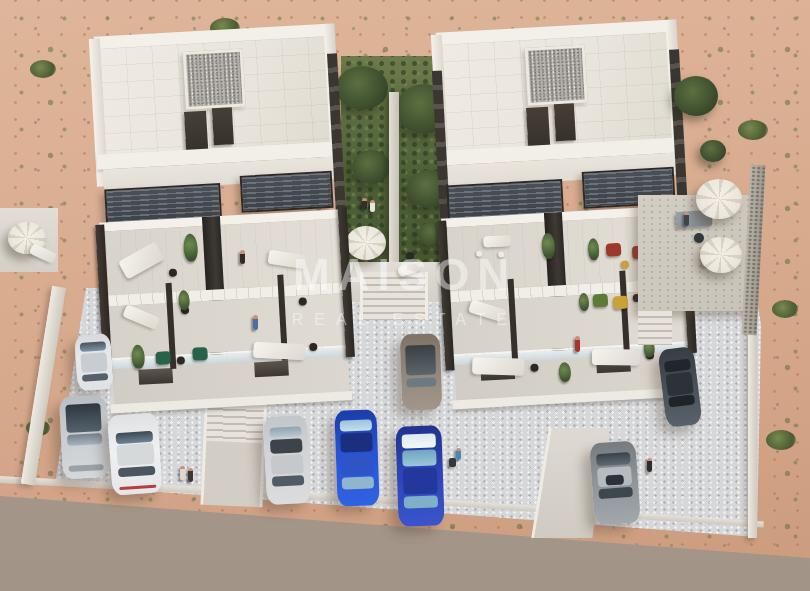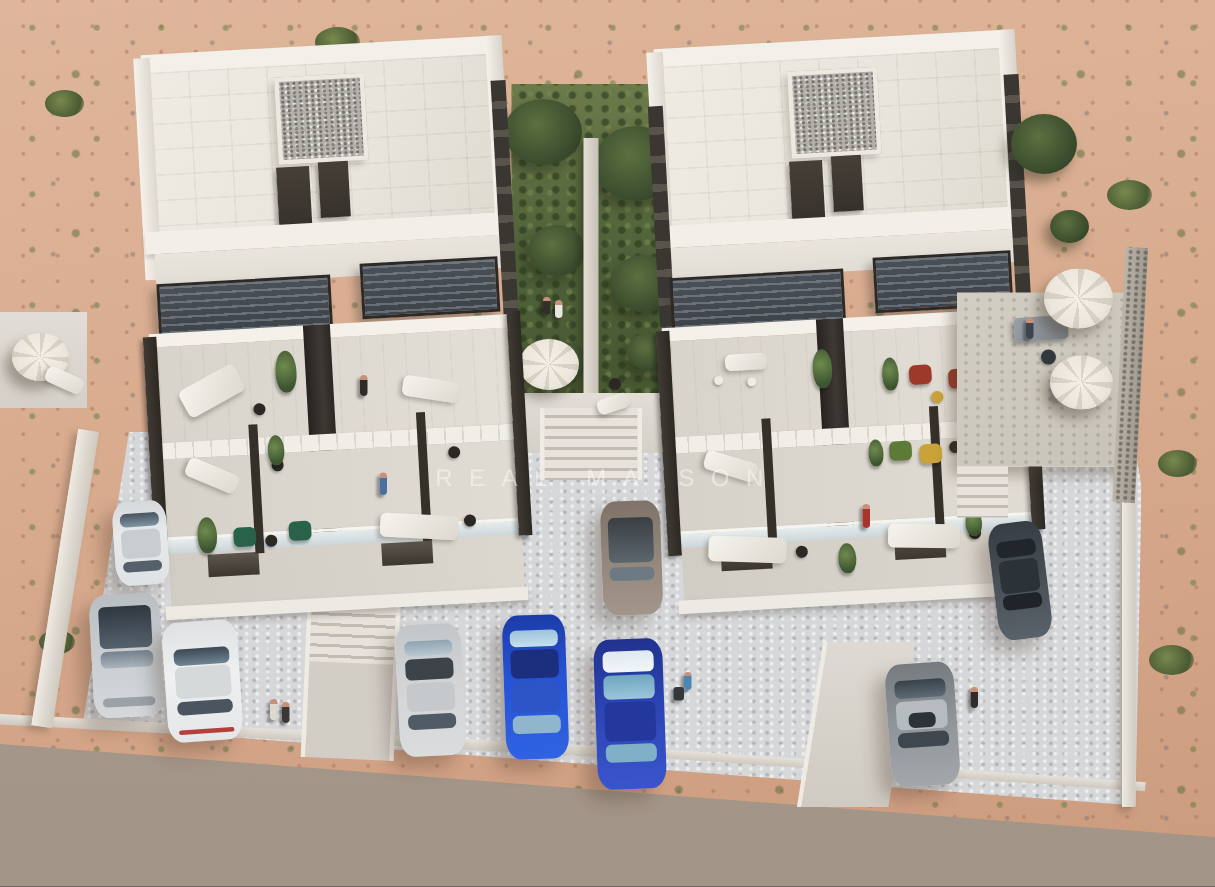--- a/index.html
+++ b/index.html
@@ -322,15 +322,16 @@
   <div class="abs person" style="left:575px;top:336px;height:16px;z-index:6;background:linear-gradient(180deg,#c8907a 0 22%,#a8352c 22%);"></div>
   <div class="abs person" style="left:362px;top:198px;height:12px;z-index:6;background:linear-gradient(180deg,#c8907a 0 25%,#33302c 25%);"></div>
   <div class="abs person" style="left:370px;top:200px;height:12px;z-index:6;background:linear-gradient(180deg,#c8907a 0 25%,#e9e6df 25%);"></div>
   <div class="abs person" style="left:180px;top:466px;height:14px;z-index:6;background:linear-gradient(180deg,#c8907a 0 24%,#ded9d0 24%);"></div>
   <div class="abs person" style="left:188px;top:468px;height:14px;z-index:6;background:linear-gradient(180deg,#c8907a 0 24%,#3a3734 24%);"></div>
   <div class="abs person" style="left:456px;top:448px;height:12px;z-index:6;background:linear-gradient(180deg,#c8907a 0 25%,#4a87b5 25%);"></div>
   <div class="abs" style="left:449px;top:458px;width:7px;height:9px;z-index:6;border-radius:2px;background:#33383d;box-shadow:-2px 2px 2px rgba(0,0,0,.3);"></div>
   <div class="abs person" style="left:647px;top:458px;height:14px;z-index:6;background:linear-gradient(180deg,#c8907a 0 24%,#2f2c29 24%);"></div>
   <div class="abs person" style="left:684px;top:212px;height:14px;z-index:6;background:linear-gradient(180deg,#c8907a 0 24%,#3c4450 24%);"></div>
 
-  <div class="abs wm wm2">REAL MAISON</div>
+  <div class="abs wm wm1">MAISON</div>
+  <div class="abs wm wm2">REAL ESTATE</div>
 
 </div>
 
 </body></html>

